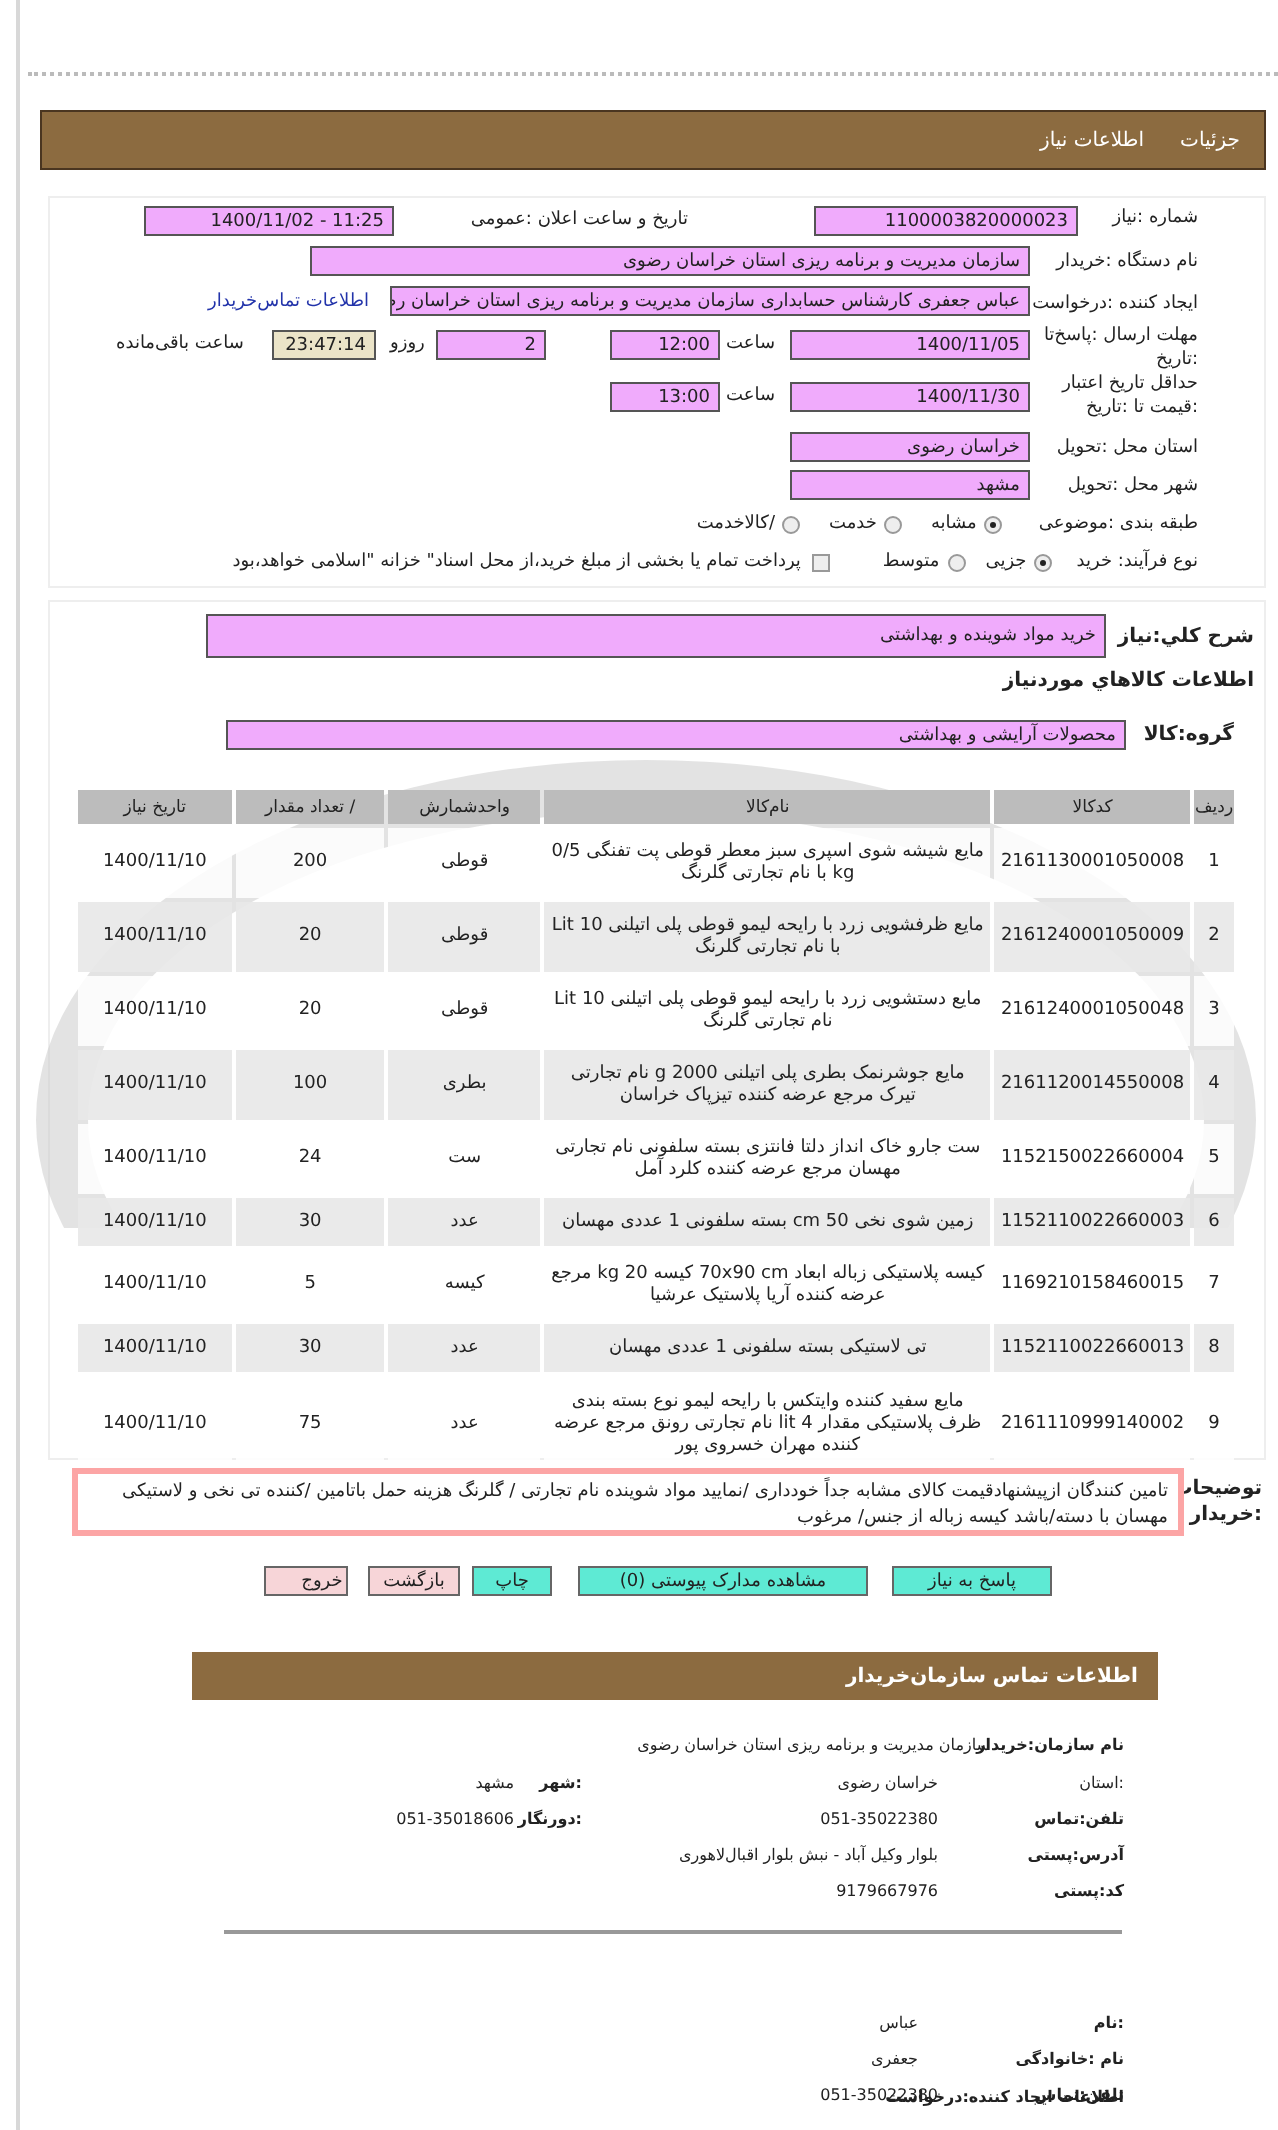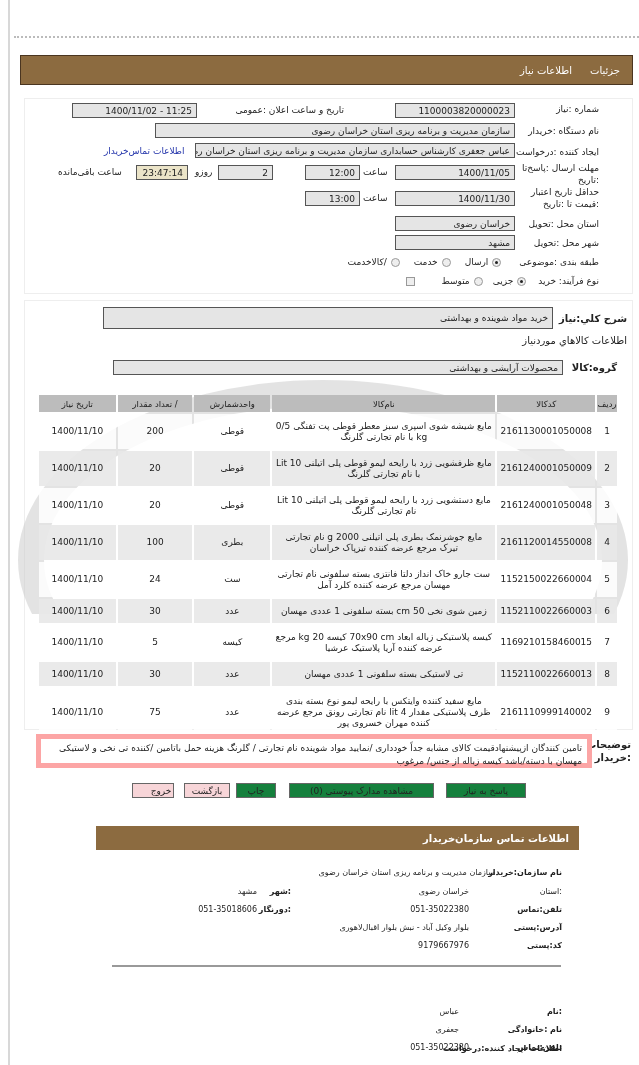--- a/index.html
+++ b/index.html
@@ -5,38 +5,38 @@
     * { box-sizing: border-box; margin: 0; padding: 0; }
     html, body { width: 639px; height: 1065px; overflow: hidden; background: #fff; }
     body { font-family: "DejaVu Sans", sans-serif; font-size: 9px; color: #222; position: relative; direction: rtl; }
     .left-rule { position: absolute; left: 8px; top: 0; width: 2px; height: 1065px; background: #d8d8d8; }
     .top-dots { position: absolute; left: 14px; right: 0; top: 36px; height: 2px; border-top: 2px dotted #bbb; }
     .header-bar { position: absolute; left: 20px; right: 6px; top: 55px; height: 30px; background: #8c6b40; border: 1px solid #4a3520; color: #fff; display: flex; align-items: center; padding-right: 12px; font-size: 10px; }
     .header-bar span { margin-left: 18px; }
     .panel { position: absolute; left: 24px; right: 6px; border: 1px solid #eee; background: #fff; }
     .row { position: absolute; display: flex; align-items: center; white-space: nowrap; }
     .lbl { font-size: 9px; color: #222; }
-    .box { border: 1px solid #555; background: #e5e5e5; height: 15px; font-size: 9px; padding: 0 4px; display: flex; align-items: center; overflow: hidden; white-space: nowrap; }
+    .box { border: 1px solid #555; background: #f0abfc; height: 15px; font-size: 9px; padding: 0 4px; display: flex; align-items: center; overflow: hidden; white-space: nowrap; }
     .box.ltr { direction: ltr; justify-content: flex-end; }
     .box.tan { background: #ebe4c8; }
     .radio { display: inline-block; width: 9px; height: 9px; border-radius: 50%; border: 1px solid #999; background: #eee; margin: 0 4px; position: relative; vertical-align: middle; }
     .radio.on::after { content: ""; position: absolute; left: 2px; top: 2px; width: 3px; height: 3px; border-radius: 50%; background: #222; }
     .chk { display: inline-block; width: 9px; height: 9px; border: 1px solid #999; background: #eee; margin: 0 6px; vertical-align: middle; }
     .link { color: #2233aa; }
     .watermark { position: absolute; left: 18px; top: 380px; width: 610px; height: 360px; border-radius: 50%; border: 26px solid #ccc; opacity: 0.55; z-index: 0; clip-path: inset(0 0 35% 0); }
     table.items { position: absolute; left: 37px; top: 393px; width: 582px; border-collapse: separate; border-spacing: 2px; z-index: 1; font-size: 9px; }
     table.items th { background: #bcbcbc; color: #222; font-weight: normal; height: 17px; font-size: 8.5px; }
     table.items td { text-align: center; padding: 2px 3px; line-height: 11px; }
     table.items tr.odd td { background: rgba(255,255,255,0.85); }
     table.items tr.even td { background: rgba(232,232,232,0.9); }
     table.items td.code { direction: ltr; }
-    .notes { position: absolute; left: 36px; top: 734px; width: 556px; height: 34px; border: 5px solid #fca5a5; background: #fff; padding: 3px 5px; font-size: 9px; line-height: 13px; z-index: 1; }
+    .notes { position: absolute; left: 36px; top: 734px; width: 556px; height: 34px; border: 3px solid #fca5a5; background: #fff; padding: 3px 5px; font-size: 9px; line-height: 13px; z-index: 1; }
     .notes-label { position: absolute; right: 8px; top: 738px; font-weight: bold; font-size: 10px; line-height: 13px; width: 36px; }
     .btn { position: absolute; top: 783px; height: 15px; border: 1px solid #666; font-size: 9px; display: flex; align-items: center; justify-content: center; }
-    .btn.green { background: #15803d; }
+    .btn.green { background: #5eead4; }
     .btn.pink { background: #f7d5d8; }
     .contact-bar { position: absolute; left: 96px; right: 60px; top: 826px; height: 24px; background: #8c6b40; color: #fff; font-weight: bold; font-size: 10px; display: flex; align-items: center; padding-right: 10px; }
     .c-row { position: absolute; font-size: 8px; color: #222; white-space: nowrap; }
     .hr { position: absolute; left: 112px; right: 78px; top: 965px; height: 2px; background: #999; }
   </style>
 </head>
 <body>
 
 <div class="left-rule"></div>
 <div class="top-dots"></div>
@@ -44,21 +44,21 @@
 <div class="header-bar">
   <span>جزئیات</span>
   <span>اطلاعات نیاز</span>
 </div>
 
 <div class="panel" style="top:98px; height:196px;"></div>
 
 <div class="row" style="right:40px; top:104px;">
   <span class="lbl">شماره :نیاز</span>
 </div>
-<div class="box ltr" style="position:absolute; left:395px; top:103px; width:120px;">1100003820000023</div>
+<div class="box ltr" style="position:absolute; left:407px; top:103px; width:132px;">1100003820000023</div>
 <div class="row" style="right:295px; top:105px;">
   <span class="lbl">تاریخ و ساعت اعلان :عمومی</span>
 </div>
 <div class="box ltr" style="position:absolute; left:72px; top:103px; width:125px;">1400/11/02 - 11:25</div>
 
 <div class="row" style="right:40px; top:126px;">
   <span class="lbl">نام دستگاه :خریدار</span>
 </div>
 <div class="box" style="position:absolute; left:155px; top:123px; width:360px;">سازمان مدیریت و برنامه ریزی استان خراسان رضوی</div>
 
@@ -89,47 +89,48 @@
 
 <div class="row" style="right:40px; top:238px;">
   <span class="lbl">شهر محل :تحویل</span>
 </div>
 <div class="box" style="position:absolute; left:395px; top:235px; width:120px;">مشهد</div>
 
 <div class="row" style="right:40px; top:257px;">
   <span class="lbl">طبقه بندی :موضوعی</span>
   <span style="width:14px;"></span>
   <span class="radio on"></span>
-  <span class="lbl">ارسال</span>
+  <span class="lbl">مشابه</span>
   <span style="width:10px;"></span>
   <span class="radio"></span>
   <span class="lbl">خدمت</span>
   <span style="width:10px;"></span>
   <span class="radio"></span>
   <span class="lbl">/کالاخدمت</span>
 </div>
 
 <div class="row" style="right:40px; top:276px;">
   <span class="lbl">نوع فرآیند: خرید</span>
   <span style="width:8px;"></span>
   <span class="radio on"></span>
   <span class="lbl">جزیی</span>
   <span style="width:6px;"></span>
   <span class="radio"></span>
   <span class="lbl">متوسط</span>
   <span style="width:20px;"></span>
   <span class="chk"></span>
+  <span class="lbl">پرداخت تمام یا بخشی از مبلغ خرید،از محل اسناد" خزانه "اسلامی خواهد،بود</span>
 </div>
 
 <div class="panel" style="top:300px; height:430px;"></div>
 <div class="watermark"></div>
 
 <span class="row" style="right:12px; top:313px; font-weight:bold; font-size:10px;">شرح کلي:نياز</span>
 <div class="box" style="position:absolute; left:103px; top:307px; width:450px; height:22px; z-index:1;">خرید مواد شوینده و بهداشتی</div>
-<span class="row" style="right:12px; top:335px; font-weight:normal; font-size:10px;">اطلاعات کالاهاي مورد‌نیاز</span>
+<span class="row" style="right:12px; top:335px; font-weight:bold; font-size:10px;">اطلاعات کالاهاي مورد‌نیاز</span>
 <span class="row" style="right:22px; top:362px; font-weight:bold; font-size:10px;">گروه:کالا</span>
 <div class="box" style="position:absolute; left:113px; top:360px; width:450px; z-index:1;">محصولات آرایشی و بهداشتی</div>
 
 <table class="items">
   <thead>
     <tr>
       <th style="width:20px;">ردیف</th>
       <th style="width:82px;">کدکالا</th>
       <th style="width:235px;">نام‌کالا</th>
       <th style="width:78px;">واحدشمارش</th>

